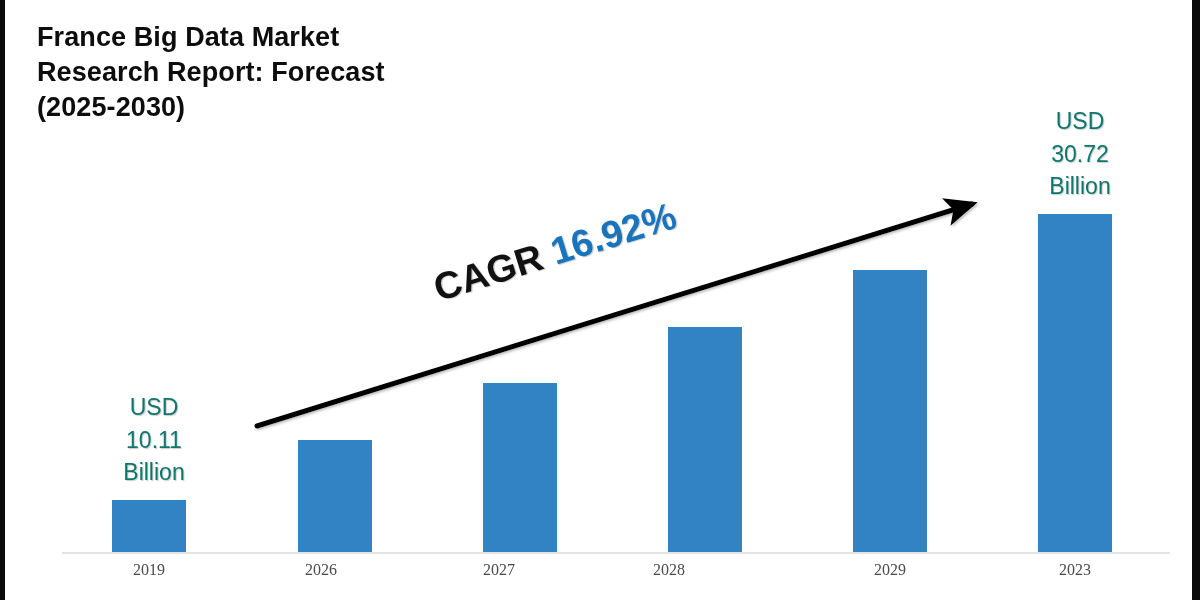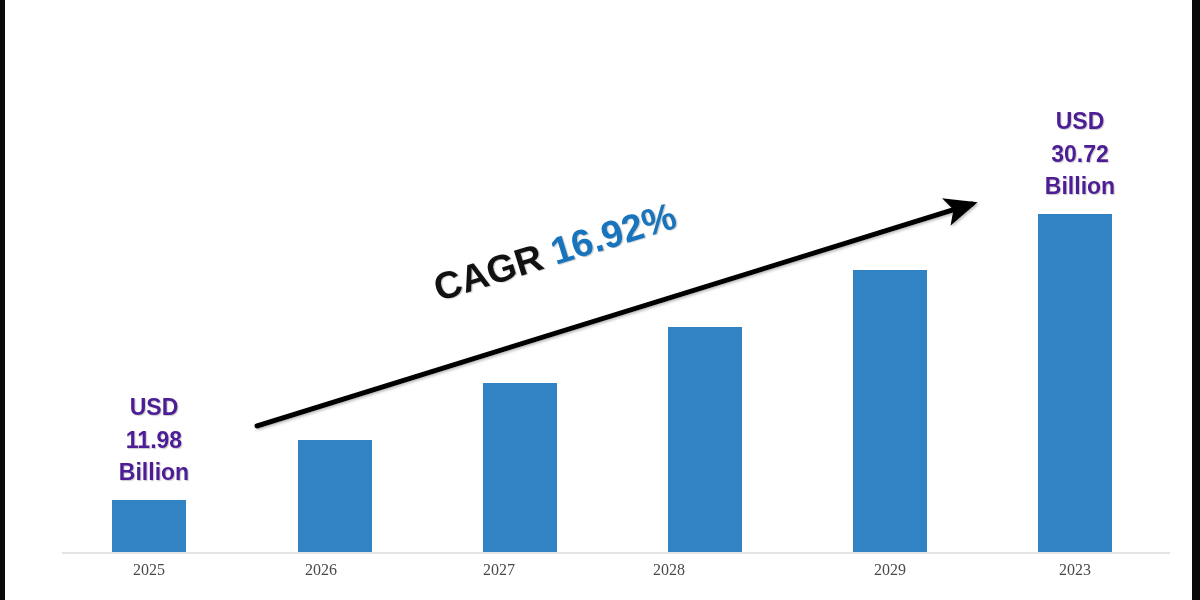--- a/index.html
+++ b/index.html
@@ -80,22 +80,22 @@
     color: #4a4a4a;
     font-family: "Liberation Serif", serif;
   }
 
   
   .value-label {
     position: absolute;
     width: 150px;
     text-align: center;
     font-size: 23px;
-    font-weight: bold;
-    color: #4c1d95;
+    font-weight: normal;
+    color: #0f766e;
     line-height: 1.42;
     text-shadow: 1px 1px 1px rgba(120,120,120,0.40);
   }
   .value-label span { display: block; white-space: pre; }
 
   #value-label-start { left: 74px;  top: 391px; }
   #value-label-end   { left: 1000px; top: 105px; }
 
   
   #cagr-arrow {
@@ -124,40 +124,45 @@
 </head>
 <body>
 
 <div id="canvas">
 
   <div class="frame-edge left"></div>
   <div class="frame-edge right"></div>
 
   <div class="plot-surface">
 
+    <div id="chart-title">
+      <span class="tline">France Big Data Market</span>
+      <span class="tline">Research Report: Forecast</span>
+      <span class="tline">(2025-2030)</span>
+    </div>
 
     <div class="bar" style="left: 107px; top: 500px; width: 74px; height: 53px; background: rgb(49, 131, 196);"></div>
     <div class="bar" style="left: 293px; top: 440px; width: 74px; height: 113px; background: rgb(49, 131, 196);"></div>
     <div class="bar" style="left: 478px; top: 383px; width: 74px; height: 170px; background: rgb(49, 131, 196);"></div>
     <div class="bar" style="left: 663px; top: 327px; width: 74px; height: 226px; background: rgb(49, 131, 196);"></div>
     <div class="bar" style="left: 848px; top: 270px; width: 74px; height: 283px; background: rgb(49, 131, 196);"></div>
     <div class="bar" style="left: 1033px; top: 214px; width: 74px; height: 339px; background: rgb(49, 131, 196);"></div>
 
     <div id="axis-line"></div>
 
-    <div class="tick-label" style="left: 84px;">2025</div>
+    <div class="tick-label" style="left: 84px;">2019</div>
     <div class="tick-label" style="left: 256px;">2026</div>
     <div class="tick-label" style="left: 434px; text-align: center;">2027</div>
     <div class="tick-label" style="left: 604px;">2028</div>
     <div class="tick-label" style="left: 825px;">2029</div>
     <div class="tick-label" style="left: 1010px;">2023</div>
 
     <div class="value-label" id="value-label-start">
       <span>USD</span>
-      <span>11.98</span>
+      <span>10.11</span>
       <span>Billion</span>
     </div>
 
     <div class="value-label" id="value-label-end">
       <span>USD</span>
       <span>30.72</span>
       <span>Billion</span>
     </div>
 
     <svg id="cagr-arrow" viewBox="0 0 1187 600" preserveAspectRatio="none" aria-hidden="true">

